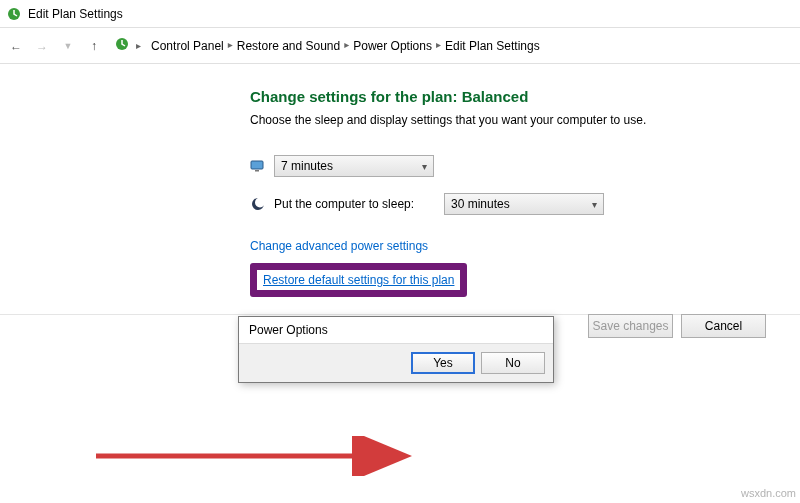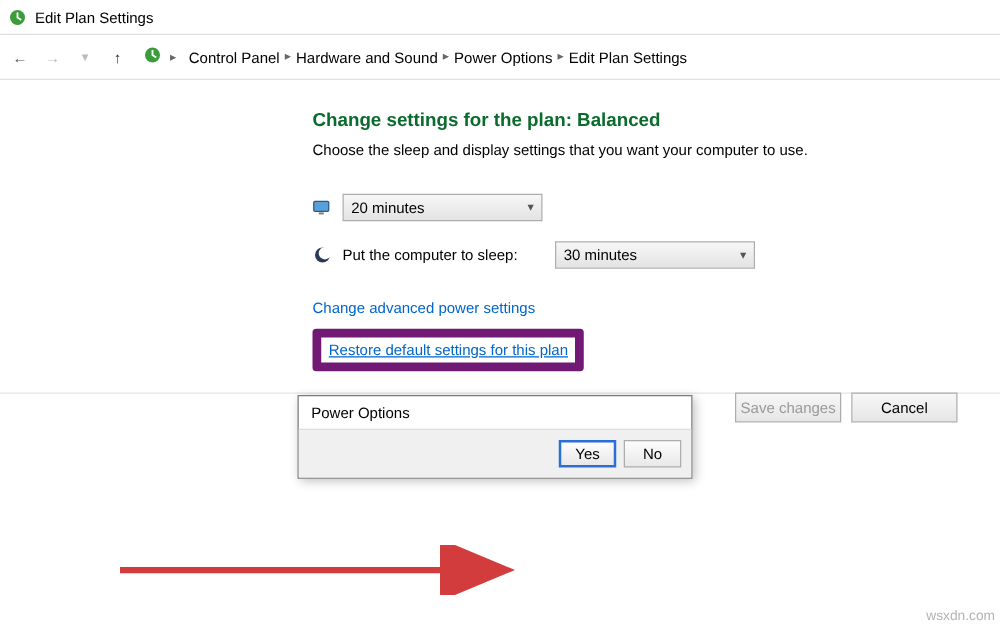--- a/index.html
+++ b/index.html
@@ -71,21 +71,21 @@
     box-shadow: 2px 2px 8px rgba(0,0,0,0.25);
   }
   .dialog-title { padding:6px 10px; font-size:12px; }
   .dialog-body { display:flex; padding:6px 12px 10px 14px; gap:12px; }
   .warn-icon { flex:0 0 28px; }
   .dialog-text { flex:1; }
   .dialog-head { color:#0a4aa8; font-size:13px; margin-bottom:8px; }
   .dialog-sub { font-size:11.5px; color:#333; line-height:1.35; }
   .dialog-buttons { background:#f0f0f0; padding:8px; display:flex; justify-content:flex-end; gap:6px; border-top:1px solid #ddd; }
   .dbtn {
-    width:46px; height:22px; border:1px solid #adadad;
+    width:64px; height:22px; border:1px solid #adadad;
     background:linear-gradient(#fdfdfd,#e8e8e8);
     font-size:12px; cursor:pointer;
     display:flex; align-items:center; justify-content:center;
   }
   .dbtn.primary { border:2px solid #2a6fd6; }
   .arrow-anno {
     position:absolute; left:92px; top:436px; pointer-events:none;
   }
   .watermark {
     position:absolute; right:4px; bottom:4px; font-size:11px; color:#b3b3b3;
@@ -110,39 +110,39 @@
   <span class="crumb-icon">
     <svg class="power-icon-svg" viewBox="0 0 16 16">
       <circle cx="8" cy="8" r="6" fill="#3a9d3a"></circle>
       <path d="M8 4v4l3 2" stroke="#fff" stroke-width="1.5" fill="none"></path>
     </svg>
   </span>
   <span class="crumb-sep">▸</span>
   <div class="breadcrumbs">
     <span class="crumb">Control Panel</span>
     <span class="crumb-sep">▸</span>
-    <span class="crumb">Hardware and Sound</span>
+    <span class="crumb">Restore and Sound</span>
     <span class="crumb-sep">▸</span>
     <span class="crumb">Power Options</span>
     <span class="crumb-sep">▸</span>
     <span class="crumb">Edit Plan Settings</span>
   </div>
 </div>
 
 <div class="content">
   <h1 class="heading">Change settings for the plan: Balanced</h1>
   <div class="subhead">Choose the sleep and display settings that you want your computer to use.</div>
 
   <div class="row">
     <svg class="icon" viewBox="0 0 16 16">
       <rect x="1" y="3" width="12" height="8" rx="1" fill="#5aa0d8" stroke="#2a5a8a"></rect>
       <rect x="5" y="12" width="4" height="1.5" fill="#777"></rect>
     </svg>
     <div class="select">
-      <span>20 minutes</span>
+      <span>7 minutes</span>
       <span class="chev">▾</span>
     </div>
   </div>
 
   <div class="row">
     <svg class="icon" viewBox="0 0 16 16">
       <circle cx="8" cy="8" r="6" fill="#2b3a55"></circle>
       <circle cx="10" cy="6.5" r="5" fill="#fff"></circle>
     </svg>
     <span class="label">Put the computer to sleep:</span>

